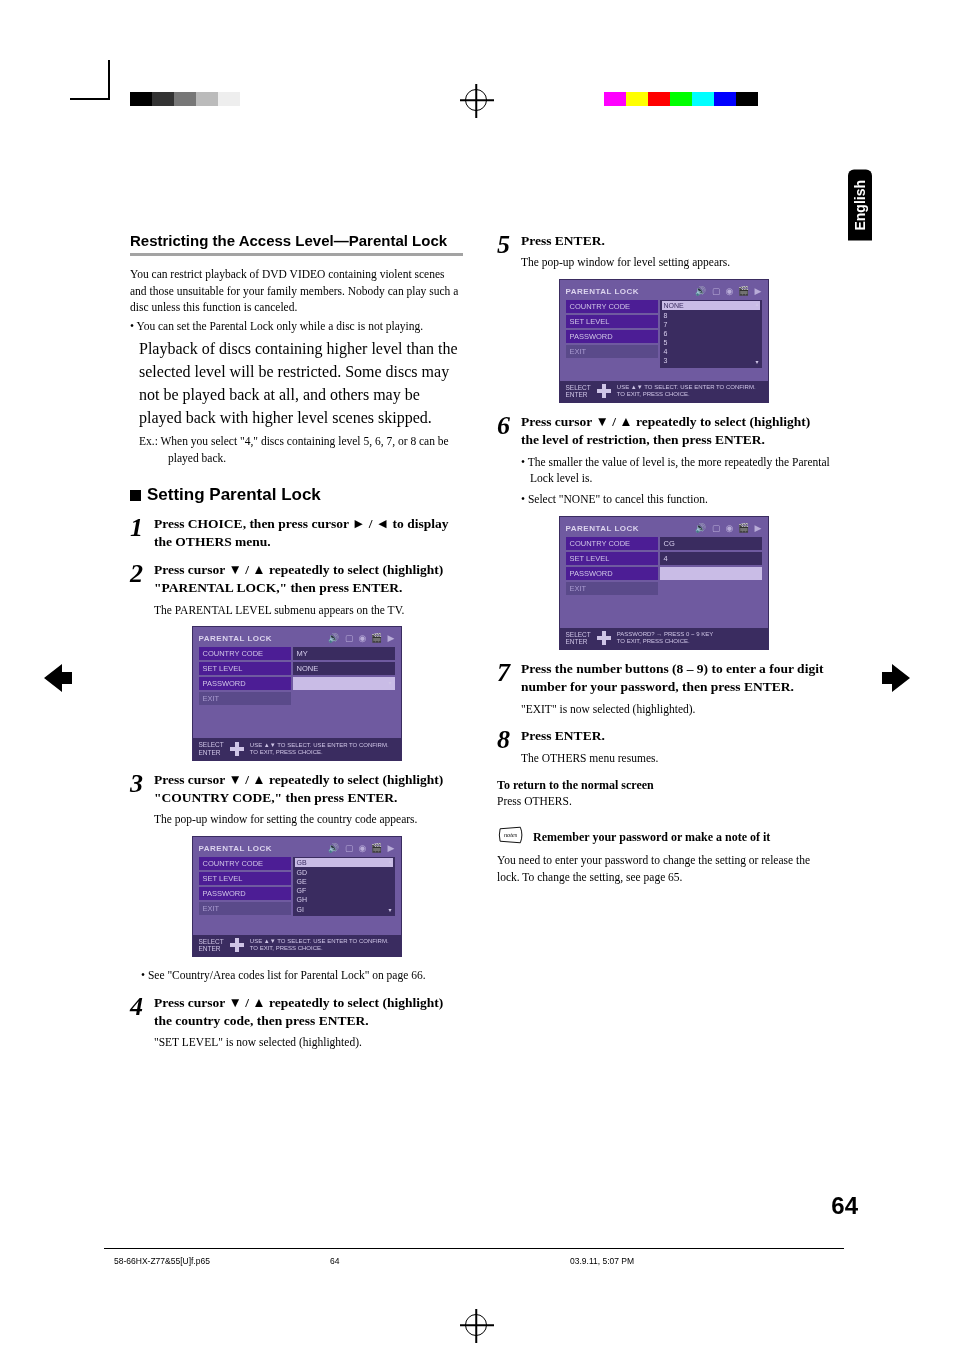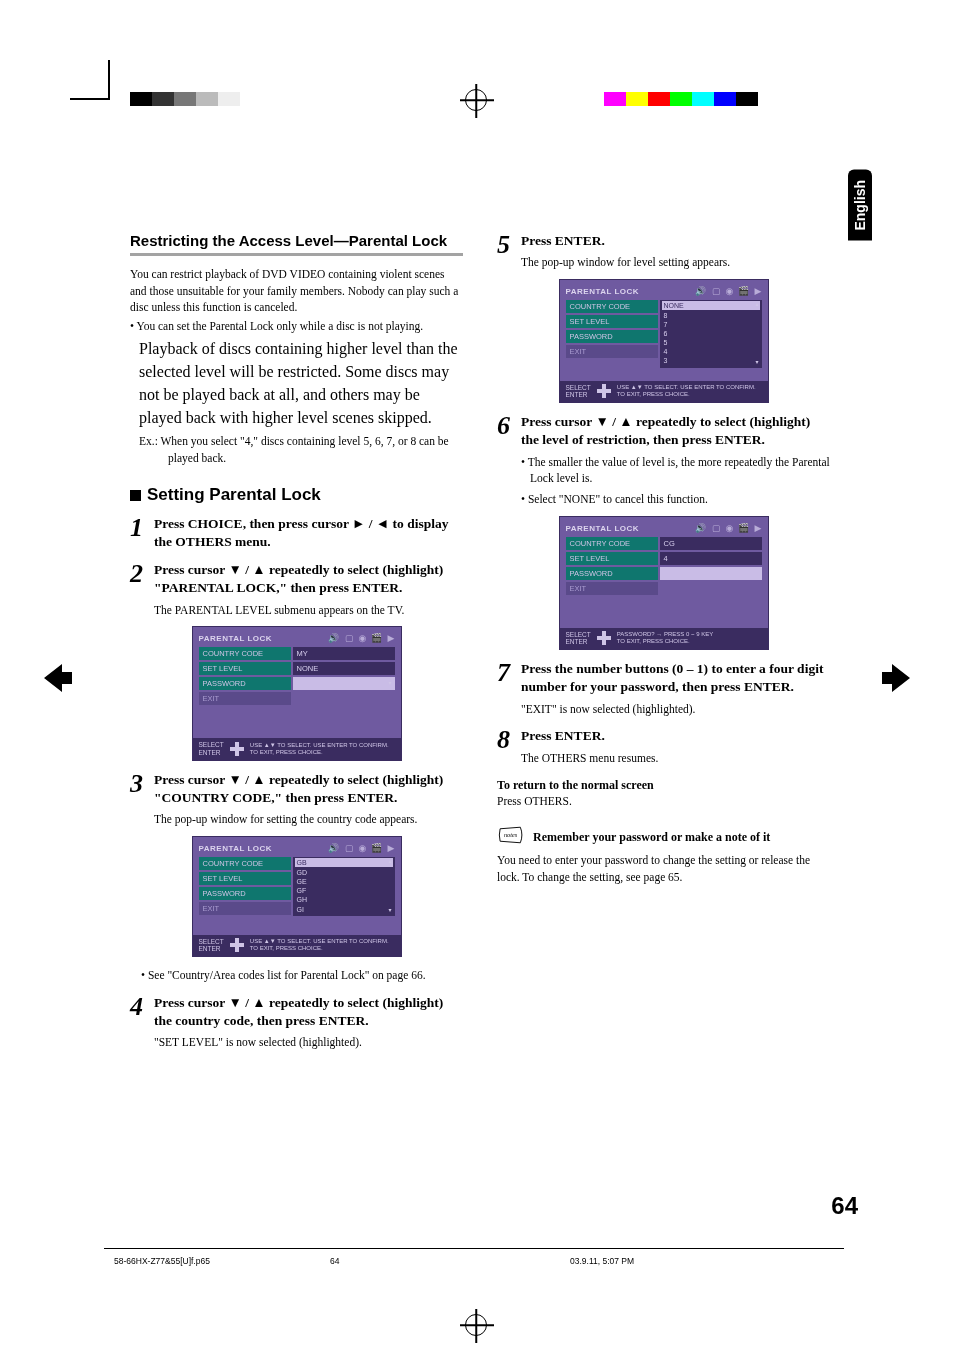--- a/index.html
+++ b/index.html
@@ -59,21 +59,21 @@
   .osd {
     width:210px; margin:8px auto 0 auto;
     background:#6f5aa0; border:1px solid #3a2c60; padding:6px 6px 3px 6px;
     font-family:Arial,Helvetica,sans-serif;
   }
   .osd-head { display:flex; justify-content:space-between; align-items:flex-end; margin-bottom:4px; }
   .osd-head-title { font-size:8px; font-weight:bold; color:#dcd4ee; letter-spacing:0.5px; }
   .osd-icons { display:flex; gap:5px; }
   .osd-icons span { font-size:9px; color:#b9add8; }
   .osd-row { display:flex; margin-bottom:2px; }
-  .osd-label { flex:0 0 92px; background:#0f766e; color:#cfc5e6; font-size:7.5px; padding:2px 4px; }
+  .osd-label { flex:0 0 92px; background:#4c1d95; color:#cfc5e6; font-size:7.5px; padding:2px 4px; }
   .osd-label.dim { background:#5a4a8a; color:#a99bd0; }
   .osd-value { flex:1; background:#3a2c60; color:#d8cfee; font-size:7.5px; padding:2px 4px; margin-left:2px; position:relative; }
   .osd-value.sel { background:#c9bce6; color:#3a2c60; }
   .osd-value .caret { position:absolute; right:3px; font-size:6px; color:#cfc5e6; }
   .osd-list { flex:1; background:#3a2c60; color:#d8cfee; font-size:7px; padding:2px 4px; margin-left:2px; line-height:1.3; position:relative; }
   .osd-list .hl { background:#c9bce6; color:#3a2c60; display:block; padding:0 2px; margin:-1px -2px 1px -2px; }
   .osd-list .ar { position:absolute; right:3px; font-size:6px; color:#cfc5e6; }
   .osd-spacer { height:28px; }
   .osd-footer { background:#3a2c60; margin:3px -6px -3px -6px; padding:3px 6px; display:flex; align-items:center; gap:6px; }
   .osd-footer .lbl { font-size:6.5px; color:#cfc5e6; line-height:1.2; }
@@ -339,21 +339,21 @@
         <div class="lbl"><span>SELECT</span><br><span>ENTER</span></div>
         <div class="dpad"></div>
         <div class="hint" style="white-space:pre-line;">PASSWORD? →  PRESS 0 ~ 9 KEY
 TO EXIT, PRESS CHOICE.</div>
       </div>
     </div>
 
     <div class="step">
       <div class="step-num">7</div>
       <div class="step-body">
-        <div class="step-title">Press the number buttons (0 – 1) to enter a four digit number for your password, then press ENTER.</div>
+        <div class="step-title">Press the number buttons (8 – 9) to enter a four digit number for your password, then press ENTER.</div>
         <div class="step-desc">"EXIT" is now selected (highlighted).</div>
       </div>
     </div>
 
     <div class="step">
       <div class="step-num">8</div>
       <div class="step-body">
         <div class="step-title">Press ENTER.</div>
         <div class="step-desc">The OTHERS menu resumes.</div>
       </div>

